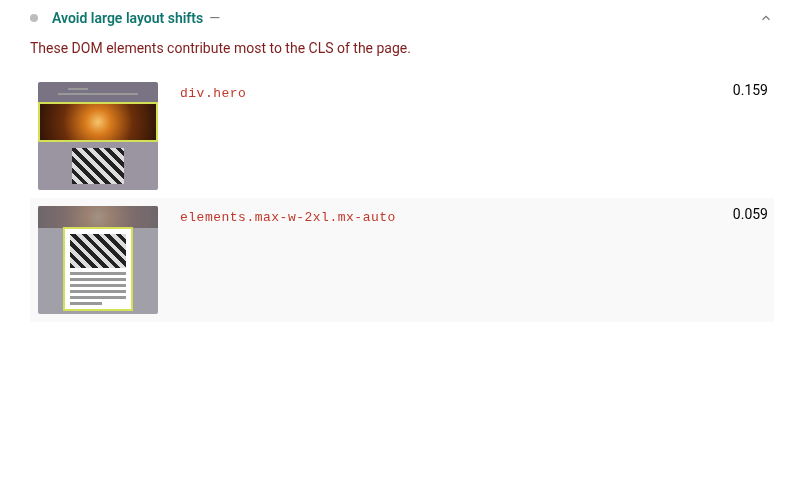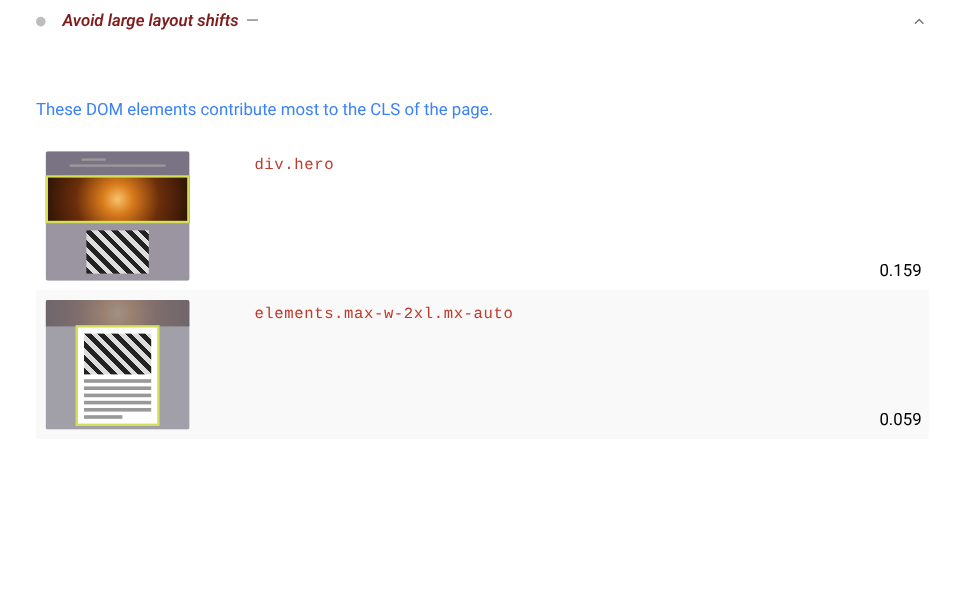--- a/index.html
+++ b/index.html
@@ -16,49 +16,47 @@
     align-items: center;
     padding: 10px 0;
     cursor: pointer;
   }
   .status-dot {
     width: 8px; height: 8px; border-radius: 50%;
     background: #bdbdbd;
     margin-right: 14px;
     flex-shrink: 0;
   }
-  .audit-title { font-weight: 600; color: #7f1d1d; font-style: italic; }
+  .audit-title { font-weight: 600; color: #0f766e; }
   .audit-sub { color: #757575; font-weight: 400; }
   .audit-sep { color: #757575; margin: 0 6px; font-weight: 400; }
   .chevron {
     margin-left: auto;
     width: 16px; height: 16px;
     color: #757575;
     display: flex; align-items: center; justify-content: center;
   }
   .description {
     padding: 4px 0 18px 0;
-    color: #3b82f6;
-    margin-top: 44px;
+    color: #7f1d1d;
   }
   .table-header {
     display: flex;
     align-items: center;
     padding: 12px 0 12px 0;
     color: #757575;
     font-size: 14px;
   }
   .col-element { flex: 1; }
   .col-cls { width: 130px; text-align: right; }
   .row {
     display: flex;
-    align-items: flex-end;
+    align-items: flex-start;
     min-height: 110px;
     padding: 8px 0;
-    gap: 32px;
   }
   .row.alt { background: #f9f9f9; }
   .thumb {
     width: 120px;
     height: 108px;
     flex-shrink: 0;
     margin-left: 8px;
     position: relative;
     overflow: hidden;
     border-radius: 2px;

